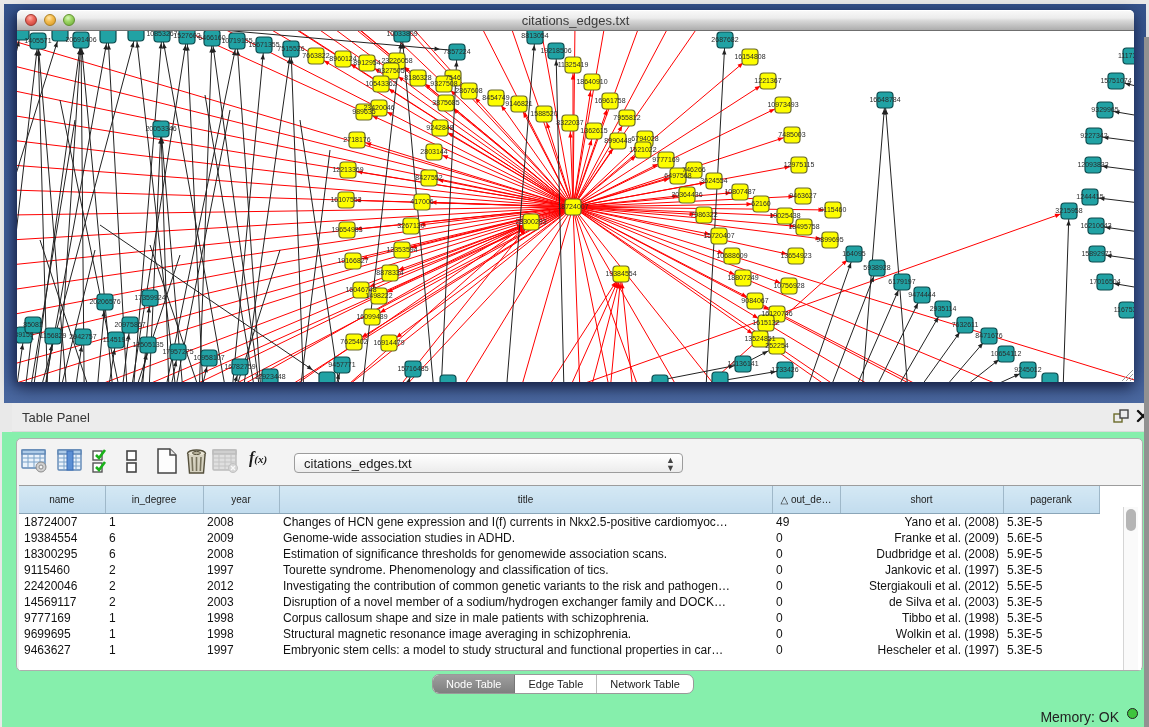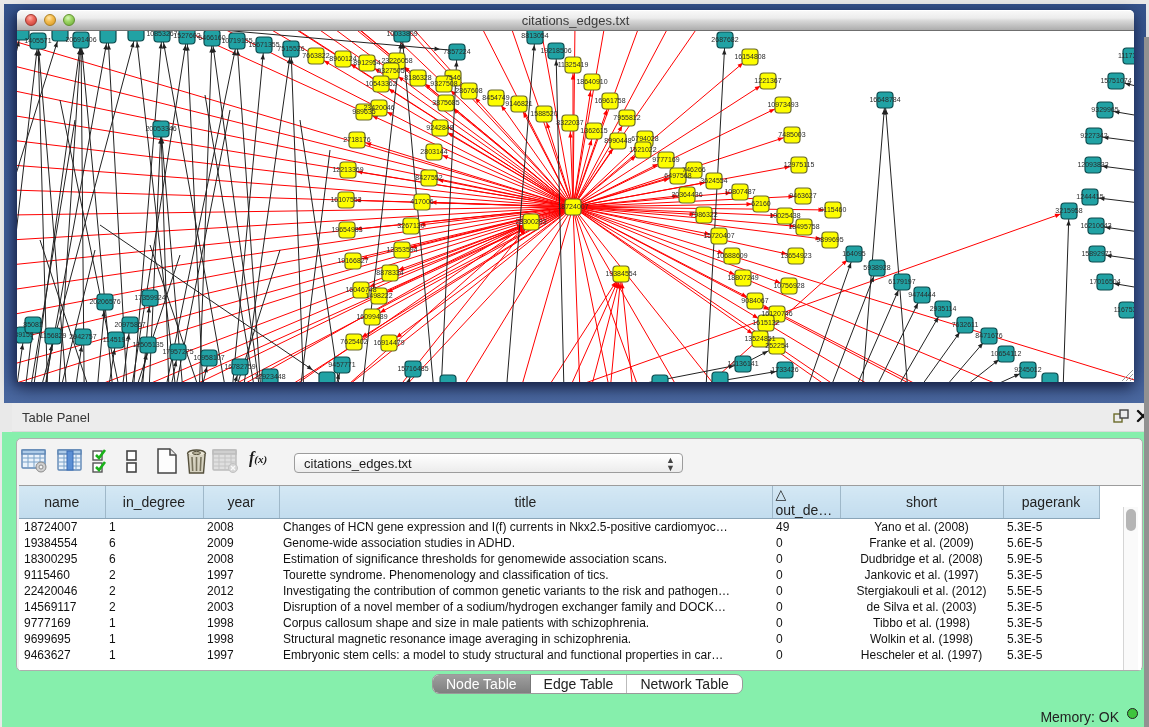--- a/index.html
+++ b/index.html
@@ -16,29 +16,29 @@
 #tpbar{position:absolute;left:12px;top:403px;width:1149px;height:29px;background:#ececec;border-bottom:1px solid #dadada}
 #tpbar .t{position:absolute;left:10px;top:7px;font-size:13px;color:#363636}
 #lower{position:absolute;left:2px;top:432px;width:1149px;height:295px;background:#86efac}
 #panel{position:absolute;left:14px;top:6px;width:1127px;height:233px;background:#f3f3f3;border:1px solid #aeaeae;border-radius:5px}
 #toolbar{position:absolute;left:4px;top:6px;height:34px;width:1100px}
 .tbi{position:absolute;top:3px}
 #dropdown{position:absolute;left:273px;top:8px;width:389px;height:20px;background:linear-gradient(180deg,#ffffff,#ececec);border:1px solid #9c9c9c;border-radius:4px;font-size:13px;color:#1c1c1c;line-height:19px;padding-left:9px}
 #dd-ar{position:absolute;right:7px;top:2px;font-size:9px;color:#444;line-height:8px;text-align:center}
 #tablewrap{position:absolute;left:2px;top:46px;width:1122px;height:185px;background:#fff;border-top:1px solid #9c9c9c}
 table{border-collapse:collapse;table-layout:fixed;width:1080px;font-size:12px;color:#111}
-th{background:linear-gradient(180deg,#d4e8f4,#c2dcee);border-right:1px solid #9fb8c9;border-bottom:1px solid #8aa5b8;font-weight:normal;font-size:14px;height:20px;padding:0;color:#222}
+th{background:linear-gradient(180deg,#d4e8f4,#c2dcee);border-right:1px solid #9fb8c9;border-bottom:1px solid #8aa5b8;font-weight:normal;font-size:10px;height:20px;padding:8px;color:#222}
 td{height:16px;padding:0 4px;white-space:nowrap;overflow:hidden}
 td.c1{padding-left:5px}
 .w1{width:86px}.w2{width:98px}.w3{width:76px}.w4{width:493px}.w5{width:68px}.w6{width:163px}.w7{width:96px}
-td.c6{text-align:center}
+td.c6{text-align:right}
 #vscroll{position:absolute;right:3px;top:21px;width:15px;height:163px;background:#fafafa;border-left:1px solid #d5d5d5}
 #vthumb{position:absolute;left:2px;top:2px;width:10px;height:22px;border-radius:5px;background:#b5b5b5}
 #tabs{position:absolute;left:430px;top:242px;height:20px;display:flex;border:1px solid #9a9a9a;border-radius:7px;overflow:hidden;background:#fff}
-.tab{font-size:14px;color:#222;line-height:19px;padding:0 13px;border-right:1px solid #bbb}
+.tab{font-size:11px;color:#222;line-height:19px;padding:0 13px;border-right:1px solid #bbb}
 .tab.sel{background:linear-gradient(180deg,#9f9f9f,#7f7f7f);color:#fff;border-right:1px solid #777}
 .tab:last-child{border-right:none}
 #mem{position:absolute;right:32px;top:277px;font-size:14px;color:#222}
 #memdot{position:absolute;right:13px;top:276px;width:11px;height:11px;border-radius:50%;background:#3ec43e;border:1px solid #222}
 </style></head>
 <body>
 <div id="app">
 <div id="bluebg"></div>
 <div id="graybar"></div>
 <div id="win">
@@ -752,21 +752,21 @@
 <div id="dropdown">citations_edges.txt<div id="dd-ar">▲<br>▼</div></div>
 </div>
 <div id="tablewrap">
 <table>
 <tbody>
               <tr>
                 <th class="w1">name</th>
                 <th class="w2">in_degree</th>
                 <th class="w3">year</th>
                 <th class="w4">title</th>
-                <th class="w5" style="text-align:left;padding-left:3px">△ out_de…</th>
+                <th class="w5" style="text-align:right;padding-left:3px">△ out_de…</th>
                 <th class="w6">short</th>
                 <th class="w7">pagerank</th>
               </tr>
 <tr>
                 <td class="c1">18724007</td>
                 <td class="c2">1</td>
                 <td class="c3">2008</td>
                 <td class="c4">Changes of HCN gene expression and I(f) currents in Nkx2.5-positive cardiomyoc…</td>
                 <td class="c5">49</td>
                 <td class="c6">Yano et al. (2008)</td>

